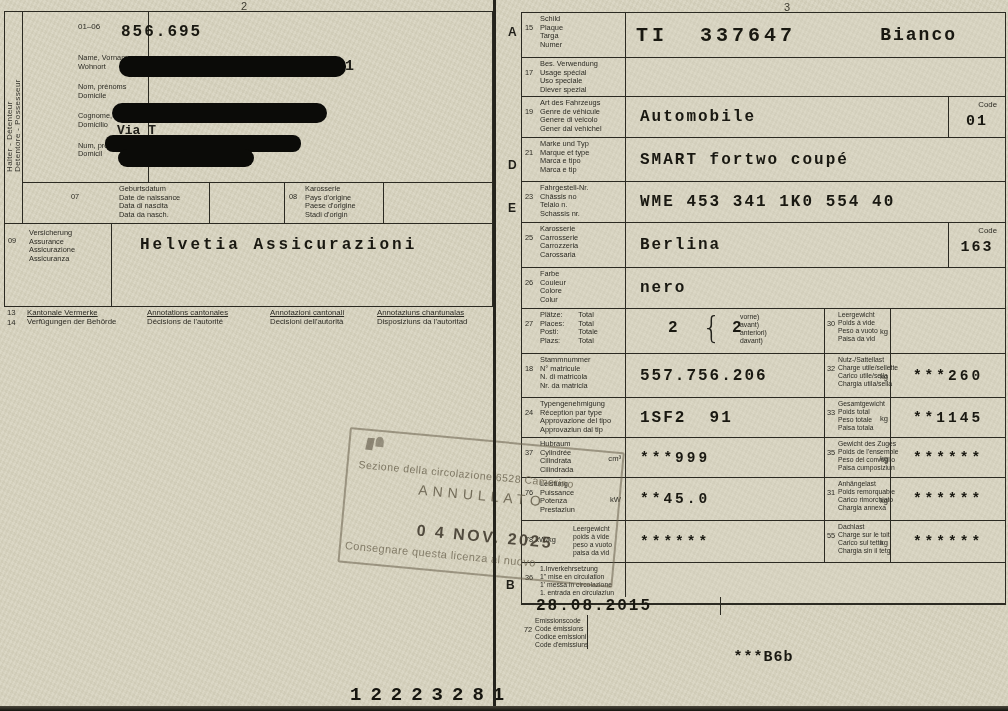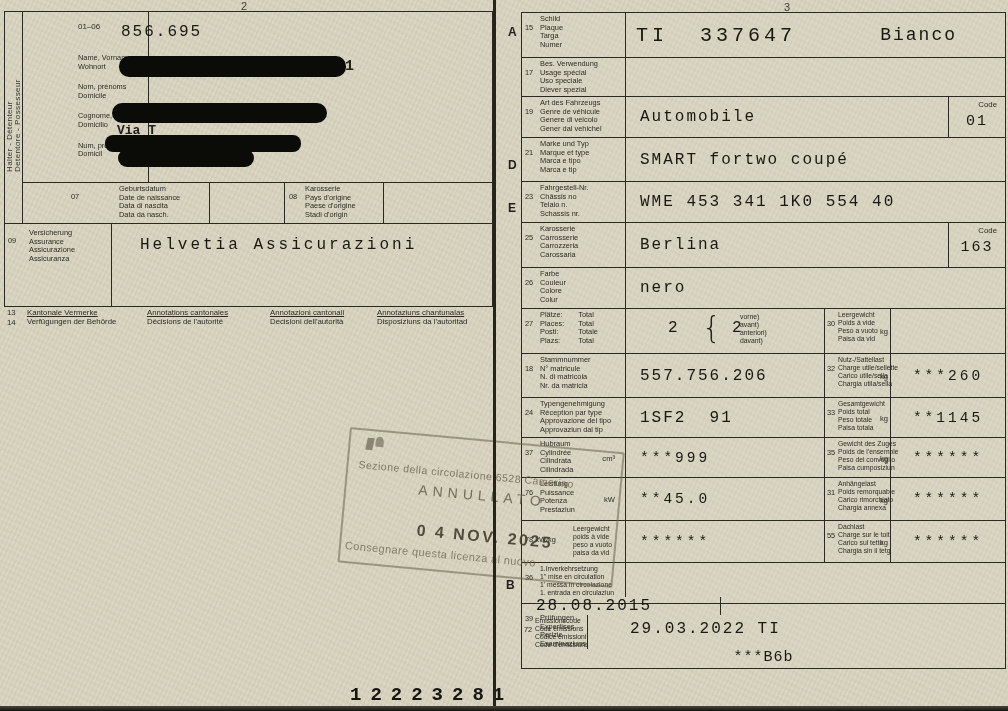--- a/index.html
+++ b/index.html
@@ -14,39 +14,39 @@
   }
   .abs{position:absolute;}
   .pagenum{font-size:11px;color:#3c3a2f;}
   
   .lines div{font-size:7.4px;line-height:8.6px;white-space:nowrap;}
   .lines.sm div{font-size:6.8px;line-height:8px;}
   .fnum{font-size:7.4px;line-height:9px;color:#2c2b24;}
   .letter{font-size:12px;font-weight:bold;color:#1f1e18;}
   .val{
     font-family:"Liberation Mono","DejaVu Sans Mono",monospace;
-    font-weight:400;color:#191811;font-size:16px;letter-spacing:2px;white-space:pre;
+    font-weight:700;color:#191811;font-size:16px;letter-spacing:2px;white-space:pre;
   }
   .star{font-size:14.5px;letter-spacing:3px;}
   .unit{font-size:7.6px;color:#2c2b24;}
   
   .ltable{left:4px;top:11px;width:487px;height:294px;border:1.6px solid #2b2a22;}
   .vline,.hline{position:absolute;background:#2b2a22;}
   .redact{position:absolute;background:#0b0b08;border-radius:10px;z-index:2;}
   .frag{position:absolute;font-family:"Liberation Mono","DejaVu Sans Mono",monospace;font-weight:700;color:#21201a;}
   .rot{position:absolute;transform:rotate(-90deg);transform-origin:left top;font-size:8px;letter-spacing:.4px;white-space:nowrap;color:#33322a;}
   .annline1{font-size:7.8px;text-decoration:underline;white-space:nowrap;}
   .annline2{font-size:7.8px;white-space:nowrap;}
   
   .rtable{left:521px;top:12px;width:483px;border:1.6px solid #2b2a22;background:rgba(221,217,200,.25);}
   .rrow{display:flex;border-bottom:1.4px solid #2b2a22;position:relative;box-sizing:border-box;}
   .rrow.last{border-bottom:none;}
   .lcell{width:104px;border-right:1.4px solid #2b2a22;box-sizing:border-box;display:flex;padding:2px 0 0 3px;position:relative;}
   .lcell .fnum{width:15px;flex:none;padding-top:8px;}
-  .lcell .unit{position:absolute;right:10px;top:40%;margin-left:8px;}
+  .lcell .unit{position:absolute;right:4px;top:40%;margin-left:8px;}
   .vcell{flex:1;position:relative;display:flex;align-items:center;gap:48px;}
   .vcell .val{padding-left:14px;}
   .vsplit{width:199px;flex:none;border-right:1.4px solid #2b2a22;box-sizing:border-box;}
   .rlcell{width:66px;flex:none;border-right:1.4px solid #2b2a22;box-sizing:border-box;display:flex;padding:2px 0 0 2px;position:relative;}
   .rlcell .fnum{width:11px;flex:none;padding-top:8px;}
   .rlcell .unit{position:absolute;right:2px;top:42%;}
   .rvcell{flex:1;display:flex;align-items:center;justify-content:center;}
   .codecell{width:57px;flex:none;border-left:1.4px solid #2b2a22;box-sizing:border-box;position:relative;}
   .codecell .codelbl{position:absolute;top:3px;right:8px;font-size:7.8px;}
   .codecell .val{position:absolute;top:16px;left:0;right:0;text-align:center;font-size:15px;}
@@ -485,34 +485,20 @@
             <div>Codice emissioni</div>
             <div>Code d'emissiuns</div>
           </div>
       </div>
       <div class="rvcell">
           <span class="val star" style="letter-spacing:1px;font-size:15px;">***B6b</span>
         </div>
     </div>
 
 
-    <div class="rrow last" style="height:64px;">
-      <div class="lcell" style="border-right:none;">
-        <span class="fnum">39</span>
-        <div class="lines" style="padding-top:8px;">
-            <div>Prüfungen</div>
-            <div>Expertises</div>
-            <div>Perizie</div>
-            <div>Examinaziuns</div>
-          </div>
-      </div>
-      <div class="vcell" style="align-items:flex-start;">
-        <span class="val" style="padding-left:4px;padding-top:16px;">29.03.2022 TI</span>
-      </div>
-    </div>
   </div>
 
   <div class="abs stamp">
     <div class="emblem">
       <i style="left:2px;top:2px;width:7px;height:12px;transform:skewX(-8deg);opacity:.8;"></i>
       <i style="left:11px;top:0;width:8px;height:10px;border-radius:50% 50% 0 0;opacity:.7;"></i>
     </div>
     <div class="s1">Sezione della circolazione 6528 Camorino</div>
     <div class="s2">ANNULLATO</div>
     <div class="s3">0 4 NOV. 2025</div>

